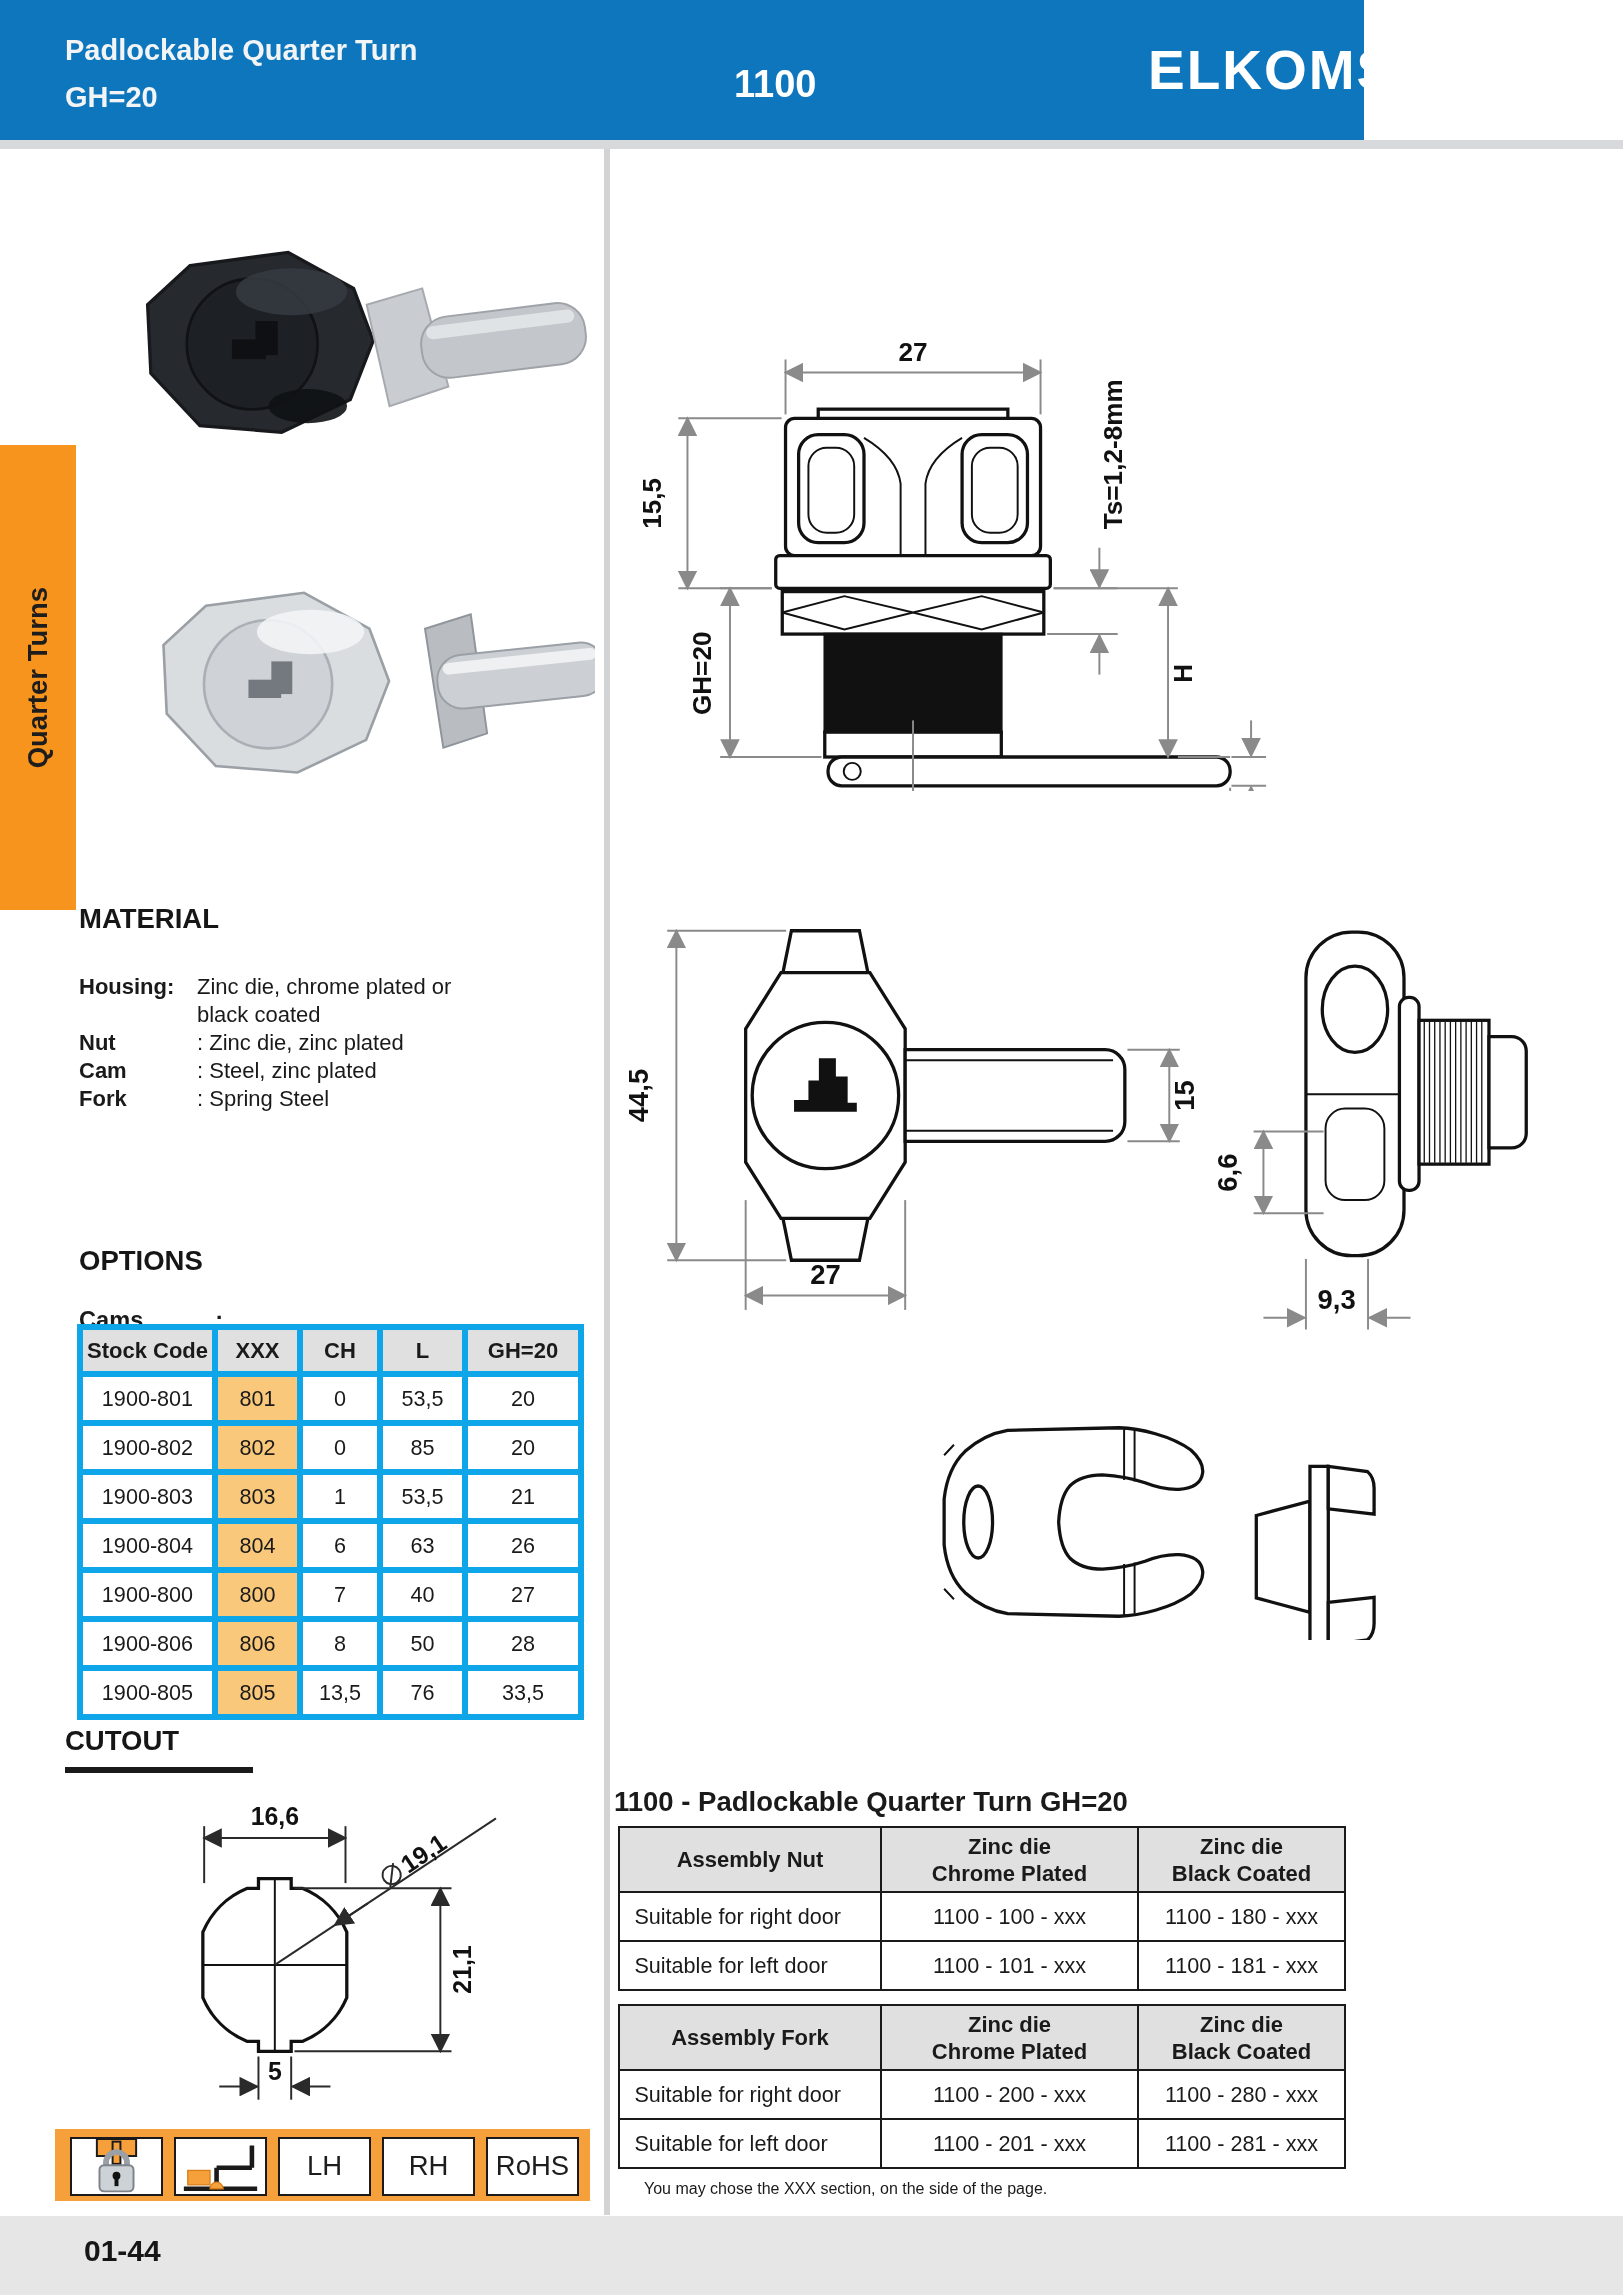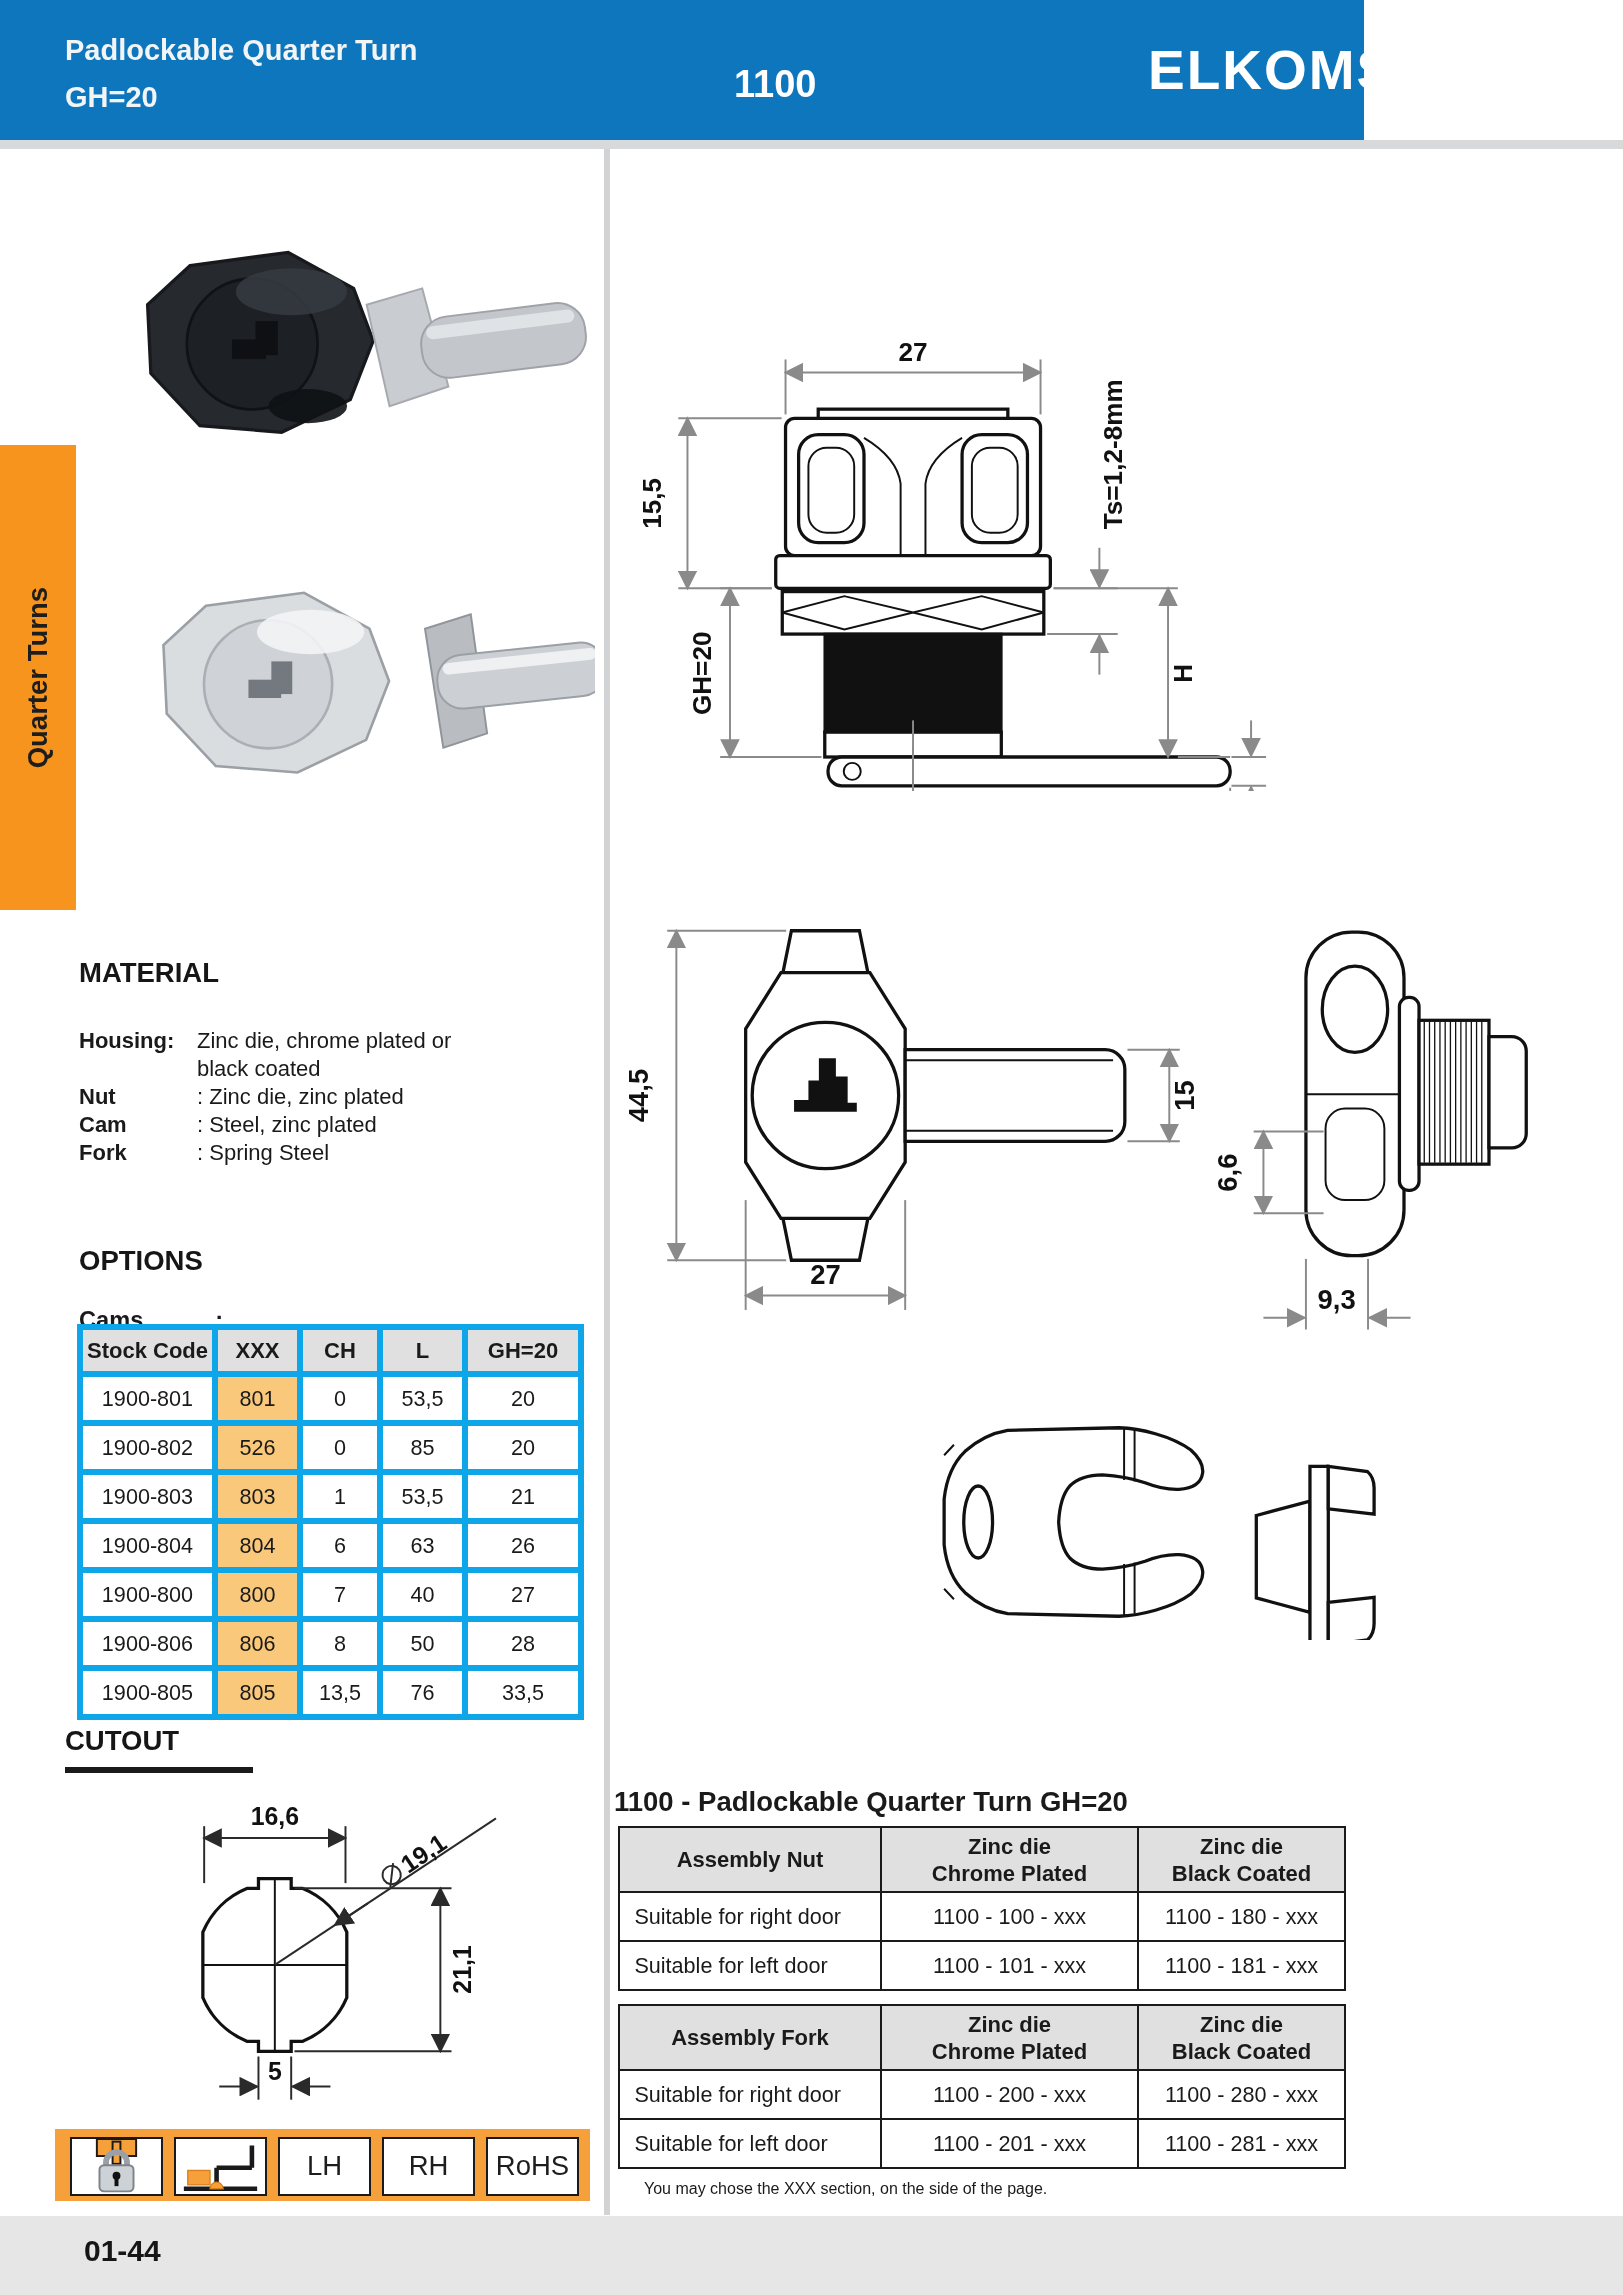--- a/index.html
+++ b/index.html
@@ -18,21 +18,21 @@
   
   .side-tab{position:absolute;left:0;top:445px;width:76px;height:465px;background:#f7941e;
             display:flex;align-items:center;justify-content:center;}
   .side-tab span{writing-mode:vertical-rl;transform:rotate(180deg);
             font-size:27.5px;font-weight:bold;color:#1d1d1d;}
 
   .vdiv{position:absolute;left:604px;top:149px;width:5.9px;height:2066px;background:#d2d3d4;}
 
   
   .h1{font-size:27.5px;font-weight:bold;color:#161616;}
-  .material{position:absolute;left:79px;top:957px;width:497px;}
+  .material{position:absolute;left:79px;top:903px;width:497px;}
   .mat-list{margin-top:38px;font-size:22px;line-height:28px;}
   .mrow{display:flex;}
   .mlabel{width:118px;font-weight:bold;flex:none;}
   .options{position:absolute;left:79px;top:1245px;}
   .cams-line{margin-top:30px;font-size:23.6px;font-weight:bold;display:flex;}
   .cams-line .colon{margin-left:72px;}
 
   table{border-collapse:collapse;table-layout:fixed;}
   .ctable{position:absolute;left:77px;top:1324px;width:501px;}
   .ctable th,.ctable td{border:6px solid #0ea5e9;text-align:center;padding:0;}
@@ -170,21 +170,21 @@
     </tr>
     <tr>
       <td>1900-801</td>
       <td class="xxx">801</td>
       <td>0</td>
       <td>53,5</td>
       <td>20</td>
     </tr>
     <tr>
       <td>1900-802</td>
-      <td class="xxx">526</td>
+      <td class="xxx">802</td>
       <td>0</td>
       <td>85</td>
       <td>20</td>
     </tr>
     <tr>
       <td>1900-803</td>
       <td class="xxx">803</td>
       <td>1</td>
       <td>53,5</td>
       <td>21</td>

